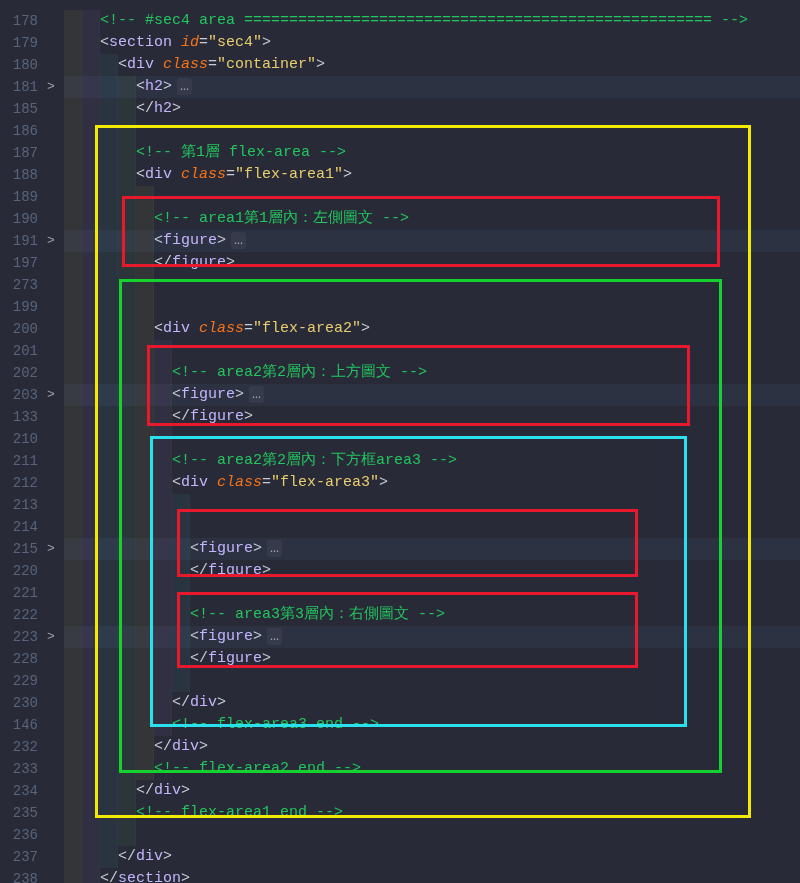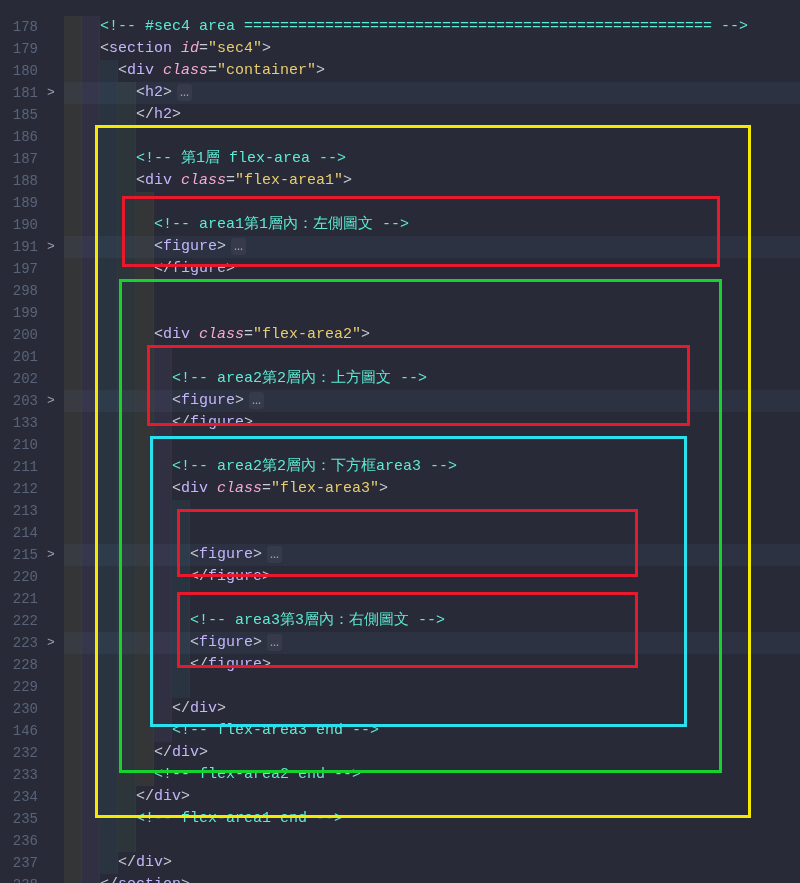--- a/index.html
+++ b/index.html
@@ -2,40 +2,40 @@
 <html><head>
 <meta charset="utf-8">
 <style>
   html,body{margin:0;padding:0;background:#1f222c;}
   .editor{
     position:relative;
     width:800px;height:883px;
     background:#282b37;
     font-family:"Liberation Mono","DejaVu Sans Mono",monospace;
     font-size:15px;
-    padding-top:16px;
+    padding-top:10px;
     box-sizing:border-box;
     overflow:hidden;
   }
   .row{display:flex;height:22px;line-height:22px;white-space:pre;}
   .gutter{flex:0 0 64px;width:64px;display:flex;}
   .num{width:38px;text-align:right;color:#5a6379;font-size:14px;}
   .chev{width:26px;text-align:center;color:#97a0b2;font-size:13px;}
   .code{flex:1;position:relative;}
   .row.hl .code{background:rgba(100,120,180,0.09);}
   .band{display:inline-block;width:18px;height:22px;vertical-align:top;border-right:1px solid rgba(255,255,255,0.025);box-sizing:border-box;}
   .b0{background:rgba(235,225,70,0.06);}
   .b1{background:rgba(200,125,255,0.06);}
   .b2{background:rgba(80,225,235,0.055);}
   .b3{background:rgba(130,235,130,0.055);}
   .tk-p{color:#c7ccd6;}
   .tk-t{color:#c4b5fd;}
-  .tk-a{color:#f9a8d4;font-style:italic;margin-top:21px;}
+  .tk-a{color:#f97316;font-style:italic;margin-top:21px;}
   .tk-s{color:#e8cd6e;}
-  .tk-c{color:#5eead4;}
+  .tk-c{color:#22c55e;}
   .tk-w{color:#c7ccd6;}
   .tk-e{color:#9aa2b2;margin-left:5px;background:rgba(255,255,255,0.045);border-radius:3px;padding:0 3px;}
   .box{position:absolute;border:3px solid;box-sizing:border-box;pointer-events:none;}
 </style>
 </head>
 <body>
 
 <div class="editor">
   <div>
       <div class="row"><div class="gutter"><span class="num">178</span><span class="chev"></span></div><div class="code"><span class="band b0"></span><span class="band b1"></span><span class="tk-c">&lt;!-- #sec4 area ==================================================== --&gt;</span></div></div>
@@ -43,21 +43,21 @@
       <div class="row"><div class="gutter"><span class="num">180</span><span class="chev"></span></div><div class="code"><span class="band b0"></span><span class="band b1"></span><span class="band b2"></span><span class="tk-p">&lt;</span><span class="tk-t">div</span><span class="tk-w"> </span><span class="tk-a">class</span><span class="tk-p">=</span><span class="tk-s">"container"</span><span class="tk-p">&gt;</span></div></div>
       <div class="row hl"><div class="gutter"><span class="num">181</span><span class="chev">&gt;</span></div><div class="code"><span class="band b0"></span><span class="band b1"></span><span class="band b2"></span><span class="band b3"></span><span class="tk-p">&lt;</span><span class="tk-t">h2</span><span class="tk-p">&gt;</span><span class="tk-e">…</span></div></div>
       <div class="row"><div class="gutter"><span class="num">185</span><span class="chev"></span></div><div class="code"><span class="band b0"></span><span class="band b1"></span><span class="band b2"></span><span class="band b3"></span><span class="tk-p">&lt;/</span><span class="tk-t">h2</span><span class="tk-p">&gt;</span></div></div>
       <div class="row"><div class="gutter"><span class="num">186</span><span class="chev"></span></div><div class="code"><span class="band b0"></span><span class="band b1"></span><span class="band b2"></span><span class="band b3"></span></div></div>
       <div class="row"><div class="gutter"><span class="num">187</span><span class="chev"></span></div><div class="code"><span class="band b0"></span><span class="band b1"></span><span class="band b2"></span><span class="band b3"></span><span class="tk-c">&lt;!-- 第1層 flex-area --&gt;</span></div></div>
       <div class="row"><div class="gutter"><span class="num">188</span><span class="chev"></span></div><div class="code"><span class="band b0"></span><span class="band b1"></span><span class="band b2"></span><span class="band b3"></span><span class="tk-p">&lt;</span><span class="tk-t">div</span><span class="tk-w"> </span><span class="tk-a">class</span><span class="tk-p">=</span><span class="tk-s">"flex-area1"</span><span class="tk-p">&gt;</span></div></div>
       <div class="row"><div class="gutter"><span class="num">189</span><span class="chev"></span></div><div class="code"><span class="band b0"></span><span class="band b1"></span><span class="band b2"></span><span class="band b3"></span><span class="band b0"></span></div></div>
       <div class="row"><div class="gutter"><span class="num">190</span><span class="chev"></span></div><div class="code"><span class="band b0"></span><span class="band b1"></span><span class="band b2"></span><span class="band b3"></span><span class="band b0"></span><span class="tk-c">&lt;!-- area1第1層內：左側圖文 --&gt;</span></div></div>
       <div class="row hl"><div class="gutter"><span class="num">191</span><span class="chev">&gt;</span></div><div class="code"><span class="band b0"></span><span class="band b1"></span><span class="band b2"></span><span class="band b3"></span><span class="band b0"></span><span class="tk-p">&lt;</span><span class="tk-t">figure</span><span class="tk-p">&gt;</span><span class="tk-e">…</span></div></div>
       <div class="row"><div class="gutter"><span class="num">197</span><span class="chev"></span></div><div class="code"><span class="band b0"></span><span class="band b1"></span><span class="band b2"></span><span class="band b3"></span><span class="band b0"></span><span class="tk-p">&lt;/</span><span class="tk-t">figure</span><span class="tk-p">&gt;</span></div></div>
-      <div class="row"><div class="gutter"><span class="num">298</span><span class="chev"></span></div><div class="code"><span class="band b0"></span><span class="band b1"></span><span class="band b2"></span><span class="band b3"></span><span class="band b0"></span></div></div>
+      <div class="row"><div class="gutter"><span class="num">273</span><span class="chev"></span></div><div class="code"><span class="band b0"></span><span class="band b1"></span><span class="band b2"></span><span class="band b3"></span><span class="band b0"></span></div></div>
       <div class="row"><div class="gutter"><span class="num">199</span><span class="chev"></span></div><div class="code"><span class="band b0"></span><span class="band b1"></span><span class="band b2"></span><span class="band b3"></span><span class="band b0"></span></div></div>
       <div class="row"><div class="gutter"><span class="num">200</span><span class="chev"></span></div><div class="code"><span class="band b0"></span><span class="band b1"></span><span class="band b2"></span><span class="band b3"></span><span class="band b0"></span><span class="tk-p">&lt;</span><span class="tk-t">div</span><span class="tk-w"> </span><span class="tk-a">class</span><span class="tk-p">=</span><span class="tk-s">"flex-area2"</span><span class="tk-p">&gt;</span></div></div>
       <div class="row"><div class="gutter"><span class="num">201</span><span class="chev"></span></div><div class="code"><span class="band b0"></span><span class="band b1"></span><span class="band b2"></span><span class="band b3"></span><span class="band b0"></span><span class="band b1"></span></div></div>
       <div class="row"><div class="gutter"><span class="num">202</span><span class="chev"></span></div><div class="code"><span class="band b0"></span><span class="band b1"></span><span class="band b2"></span><span class="band b3"></span><span class="band b0"></span><span class="band b1"></span><span class="tk-c">&lt;!-- area2第2層內：上方圖文 --&gt;</span></div></div>
       <div class="row hl"><div class="gutter"><span class="num">203</span><span class="chev">&gt;</span></div><div class="code"><span class="band b0"></span><span class="band b1"></span><span class="band b2"></span><span class="band b3"></span><span class="band b0"></span><span class="band b1"></span><span class="tk-p">&lt;</span><span class="tk-t">figure</span><span class="tk-p">&gt;</span><span class="tk-e">…</span></div></div>
       <div class="row"><div class="gutter"><span class="num">133</span><span class="chev"></span></div><div class="code"><span class="band b0"></span><span class="band b1"></span><span class="band b2"></span><span class="band b3"></span><span class="band b0"></span><span class="band b1"></span><span class="tk-p">&lt;/</span><span class="tk-t">figure</span><span class="tk-p">&gt;</span></div></div>
       <div class="row"><div class="gutter"><span class="num">210</span><span class="chev"></span></div><div class="code"><span class="band b0"></span><span class="band b1"></span><span class="band b2"></span><span class="band b3"></span><span class="band b0"></span><span class="band b1"></span></div></div>
       <div class="row"><div class="gutter"><span class="num">211</span><span class="chev"></span></div><div class="code"><span class="band b0"></span><span class="band b1"></span><span class="band b2"></span><span class="band b3"></span><span class="band b0"></span><span class="band b1"></span><span class="tk-c">&lt;!-- area2第2層內：下方框area3 --&gt;</span></div></div>
       <div class="row"><div class="gutter"><span class="num">212</span><span class="chev"></span></div><div class="code"><span class="band b0"></span><span class="band b1"></span><span class="band b2"></span><span class="band b3"></span><span class="band b0"></span><span class="band b1"></span><span class="tk-p">&lt;</span><span class="tk-t">div</span><span class="tk-w"> </span><span class="tk-a">class</span><span class="tk-p">=</span><span class="tk-s">"flex-area3"</span><span class="tk-p">&gt;</span></div></div>
       <div class="row"><div class="gutter"><span class="num">213</span><span class="chev"></span></div><div class="code"><span class="band b0"></span><span class="band b1"></span><span class="band b2"></span><span class="band b3"></span><span class="band b0"></span><span class="band b1"></span><span class="band b2"></span></div></div>

